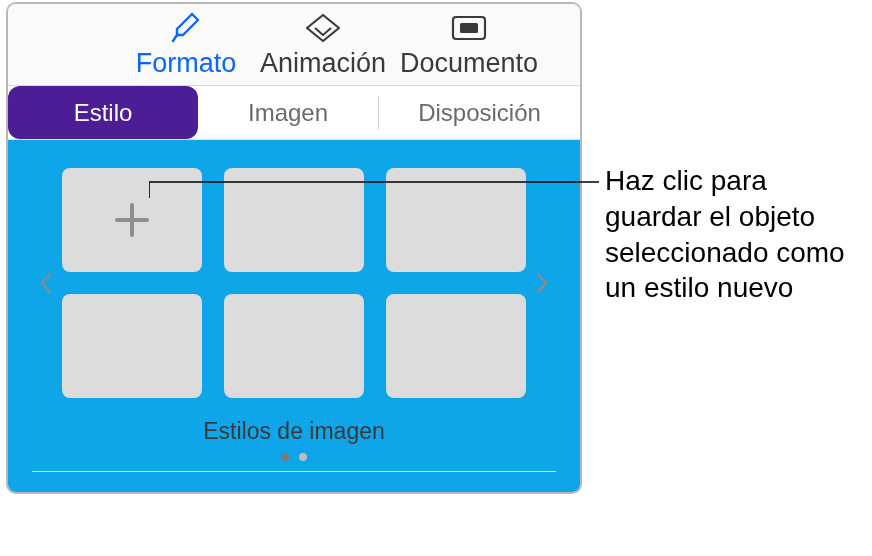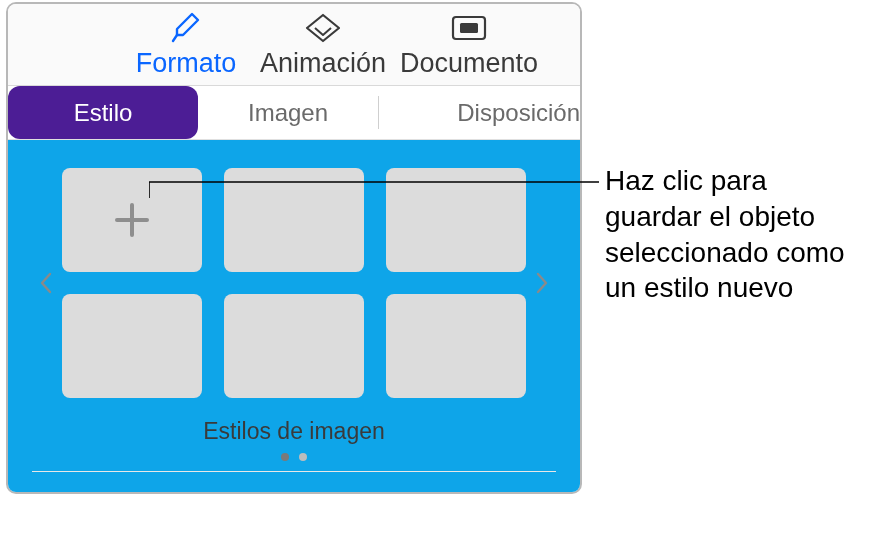--- a/index.html
+++ b/index.html
@@ -62,21 +62,21 @@
     width: 190px;
     background: #4c1d95;
     color: #fff;
     border-top-right-radius: 10px;
     border-bottom-right-radius: 10px;
     border-top-left-radius: 0;
     border-bottom-left-radius: 0;
     border-radius: 12px;
   }
   .seg-imagen { width: 180px; }
-  .seg-disp { flex: 1; justify-content: flex-end; }
+  .seg-disp { flex: 1; }
   .seg-div {
     width: 1px;
     background: #cfcfcf;
     margin: 10px 0;
   }
   .styles-area {
     padding: 28px 8px 10px 8px;
     background: #0ea5e9;
   }
   .styles-row {

